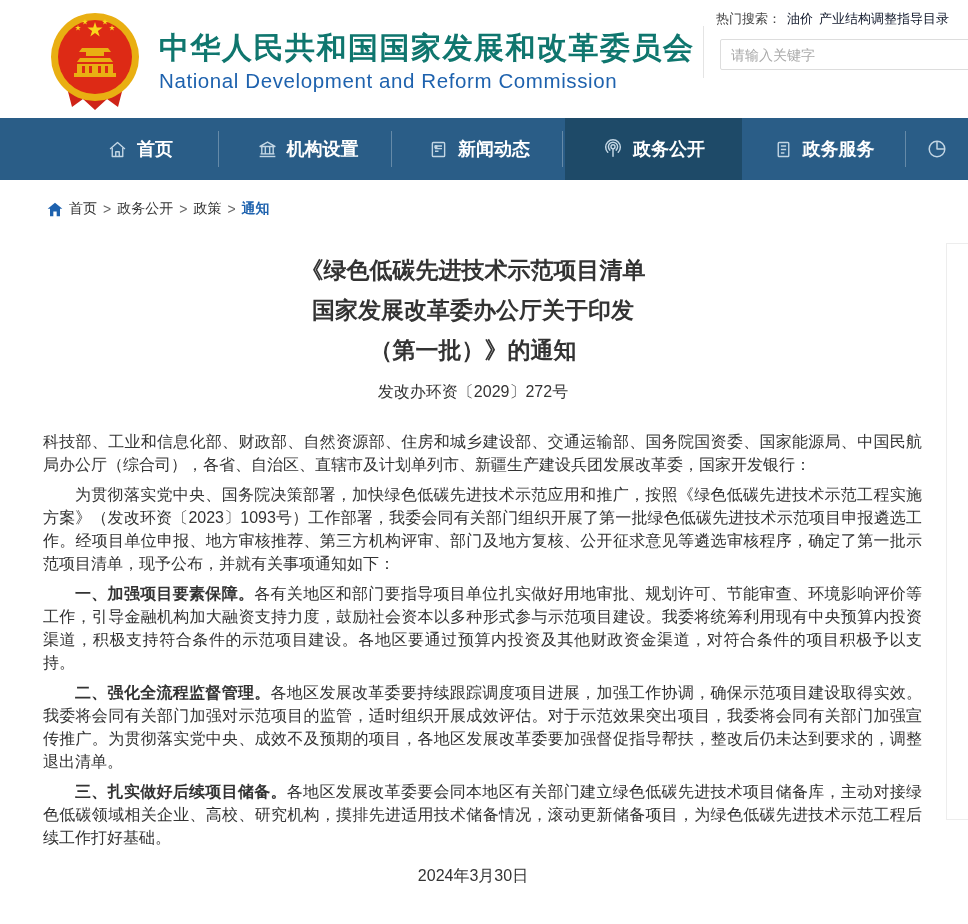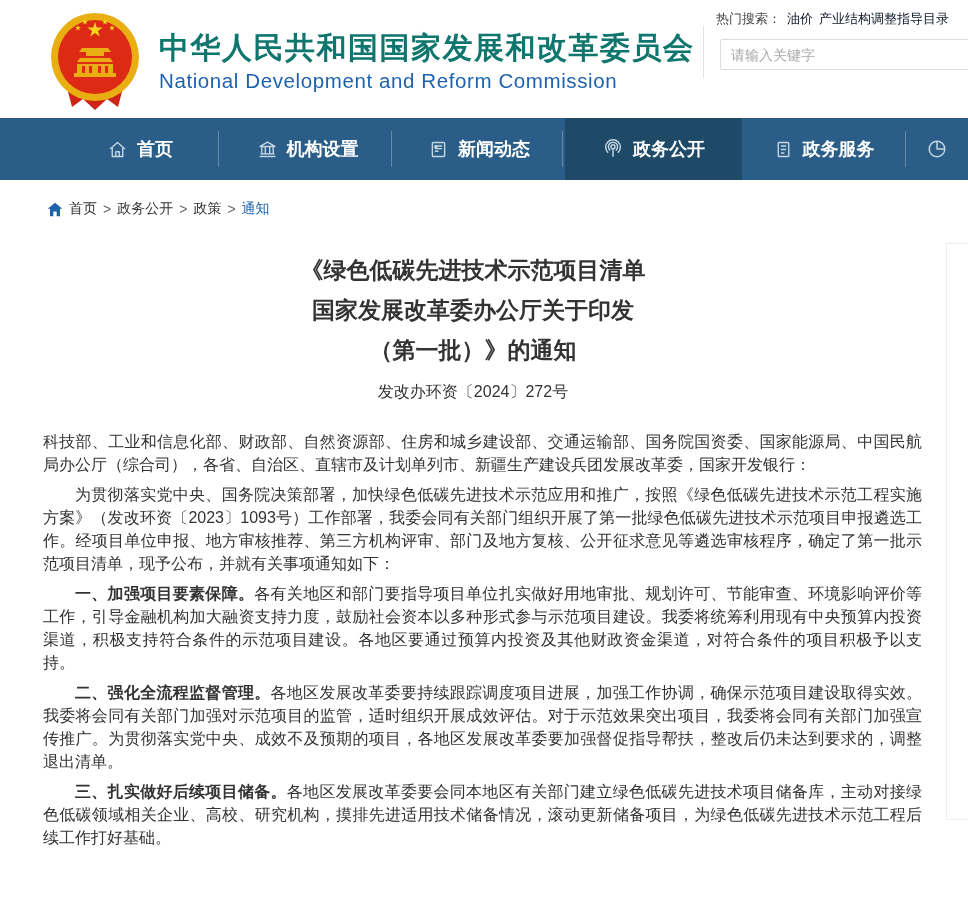--- a/index.html
+++ b/index.html
@@ -24,21 +24,21 @@
   .nav-item{position:absolute;top:0;height:62px;display:flex;align-items:center;justify-content:center;gap:9px;
             color:#fff;font-size:18px;font-weight:bold;cursor:pointer;white-space:nowrap;}
   .nav-item.active{background:#1e4a68;}
   .nav-sep{position:absolute;top:13px;width:1px;height:36px;background:rgba(255,255,255,.28);}
   .nav-item svg{display:block;flex:none;}
 
   
   .crumbs{position:absolute;left:47px;top:200px;display:flex;align-items:center;gap:6px;font-size:14px;color:#333;}
   .crumbs a{color:#333;text-decoration:none;cursor:pointer;}
   .crumb-sep{color:#666;}
-  .crumb-cur{color:#1e62ae;font-weight:normal;}
+  .crumb-cur{color:#1e62ae;font-weight:bold;}
 
   
   .side-panel{position:absolute;left:946px;top:243px;width:40px;height:575px;border:1px solid #ededed;background:#fff;}
 
   
   .doc-title{position:absolute;left:0;top:250px;width:946px;margin:0;text-align:center;
              font-size:23px;font-weight:bold;color:#333;line-height:40px;}
   .doc-num{position:absolute;left:0;top:382px;width:946px;text-align:center;font-size:16px;color:#333;}
   .doc-body{position:absolute;left:43px;top:430px;width:879px;font-size:16px;line-height:23px;color:#333;text-align:justify;}
   .doc-body p{margin:0 0 7px;text-indent:2em;}
@@ -167,26 +167,27 @@
   </div>
 
   <aside class="side-panel"></aside>
 
   <h1 class="doc-title">
     <div>《绿色低碳先进技术示范项目清单</div>
     <div>国家发展改革委办公厅关于印发</div>
     <div>（第一批）》的通知</div>
   </h1>
 
-  <div class="doc-num">发改办环资〔2024〕272号</div>
+  <div class="doc-num">发改办环资〔2029〕272号</div>
 
   <div class="doc-body">
     <p class="no-indent"><span>科技部、工业和信息化部、财政部、自然资源部、住房和城乡建设部、交通运输部、国务院国资委、国家能源局、中国民航局办公厅（综合司），各省、自治区、直辖市及计划单列市、新疆生产建设兵团发展改革委，国家开发银行：</span></p>
     <p><span>为贯彻落实党中央、国务院决策部署，加快绿色低碳先进技术示范应用和推广，按照《绿色低碳先进技术示范工程实施方案》（发改环资〔2023〕1093号）工作部署，我委会同有关部门组织开展了第一批绿色低碳先进技术示范项目申报遴选工作。经项目单位申报、地方审核推荐、第三方机构评审、部门及地方复核、公开征求意见等遴选审核程序，确定了第一批示范项目清单，现予公布，并就有关事项通知如下：</span></p>
     <p><b>一、加强项目要素保障。</b><span>各有关地区和部门要指导项目单位扎实做好用地审批、规划许可、节能审查、环境影响评价等工作，引导金融机构加大融资支持力度，鼓励社会资本以多种形式参与示范项目建设。我委将统筹利用现有中央预算内投资渠道，积极支持符合条件的示范项目建设。各地区要通过预算内投资及其他财政资金渠道，对符合条件的项目积极予以支持。</span></p>
     <p><b>二、强化全流程监督管理。</b><span>各地区发展改革委要持续跟踪调度项目进展，加强工作协调，确保示范项目建设取得实效。我委将会同有关部门加强对示范项目的监管，适时组织开展成效评估。对于示范效果突出项目，我委将会同有关部门加强宣传推广。为贯彻落实党中央、成效不及预期的项目，各地区发展改革委要加强督促指导帮扶，整改后仍未达到要求的，调整退出清单。</span></p>
     <p><b>三、扎实做好后续项目储备。</b><span>各地区发展改革委要会同本地区有关部门建立绿色低碳先进技术项目储备库，主动对接绿色低碳领域相关企业、高校、研究机构，摸排先进适用技术储备情况，滚动更新储备项目，为绿色低碳先进技术示范工程后续工作打好基础。</span></p>
   </div>
 
   <div class="sign">
+    <div>2024年3月30日</div>
   </div>
 
 </div>
 
 </body></html>

